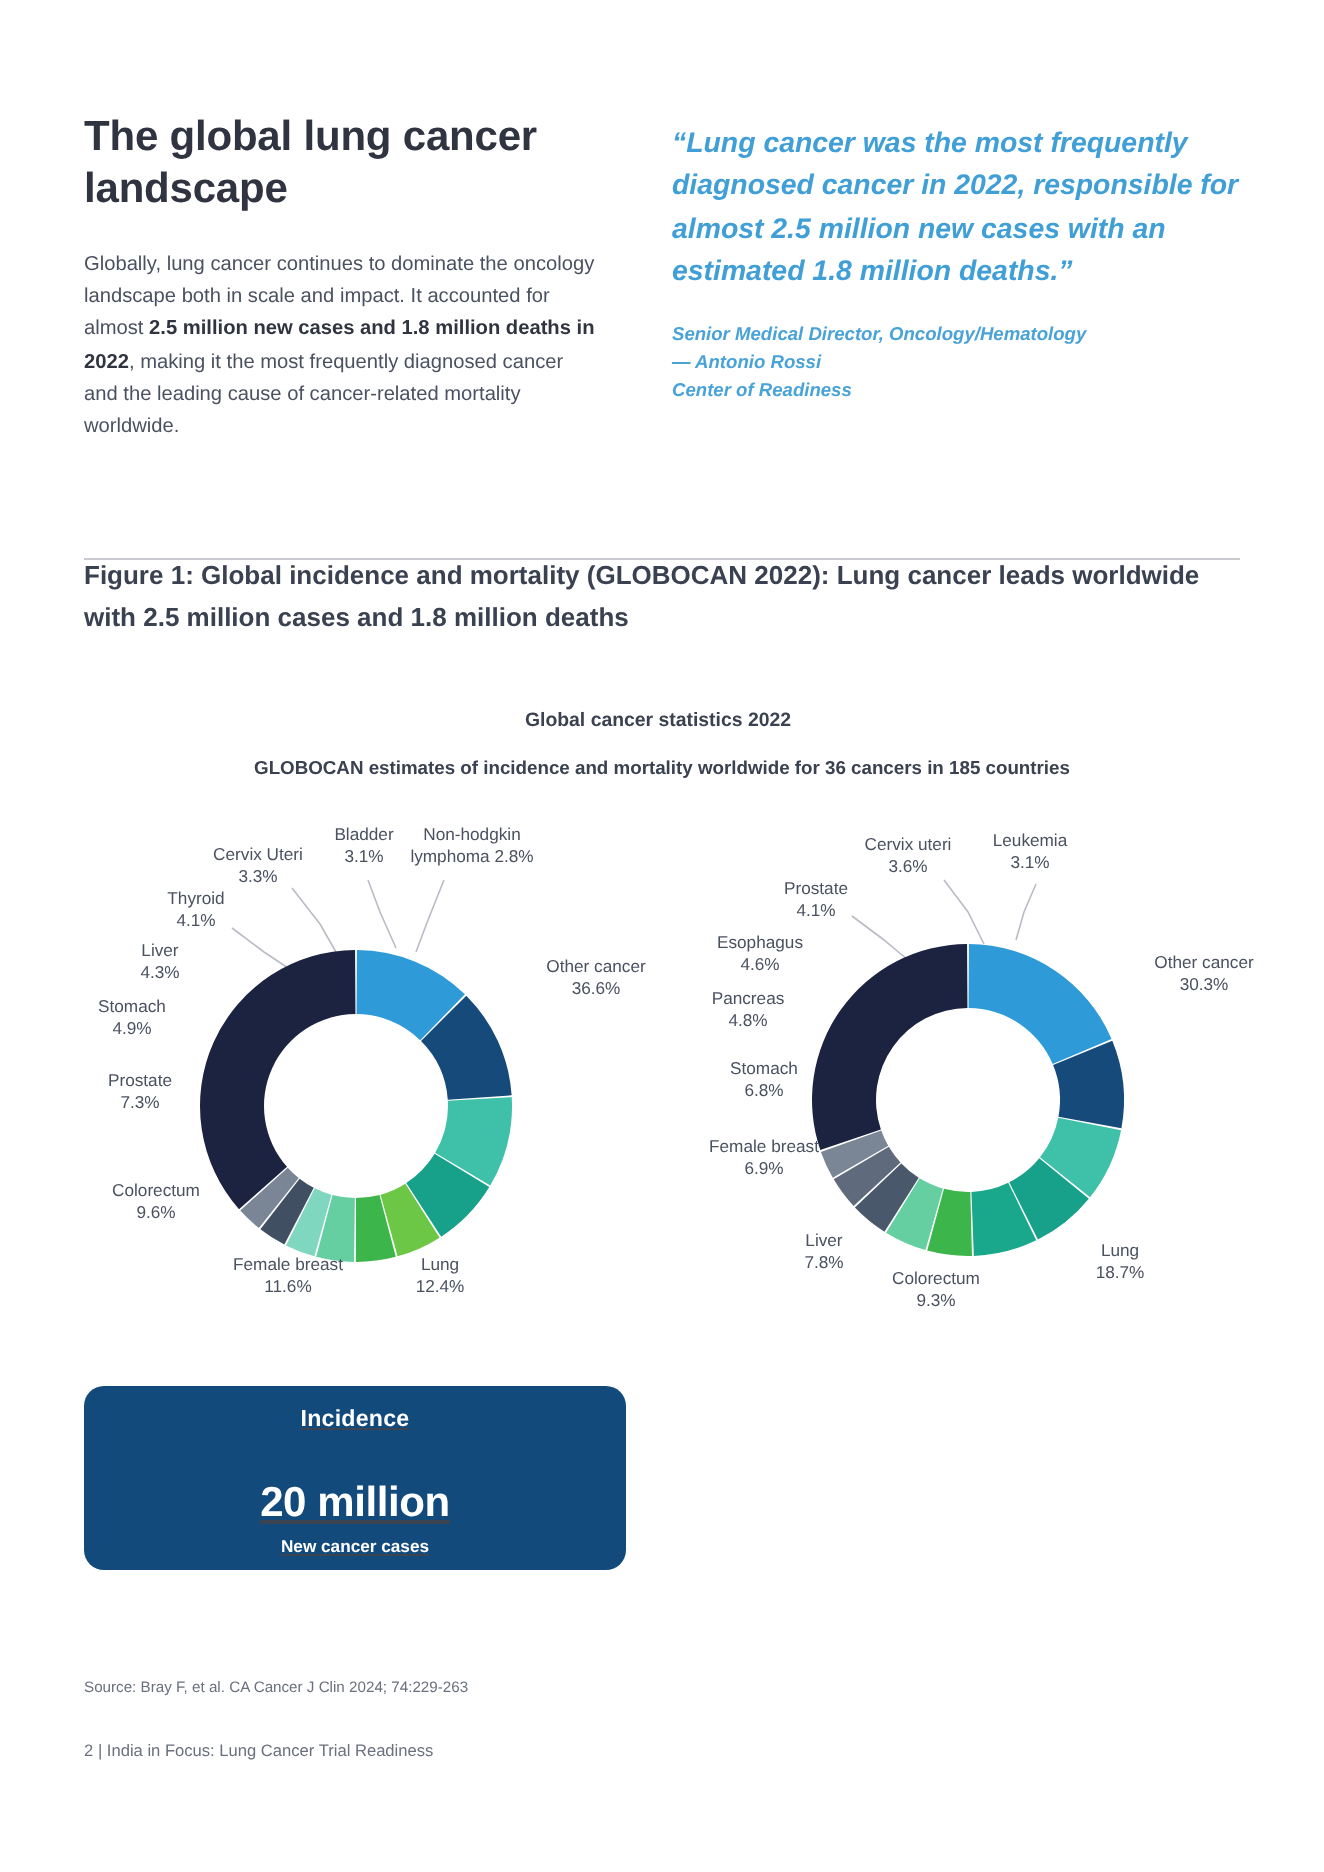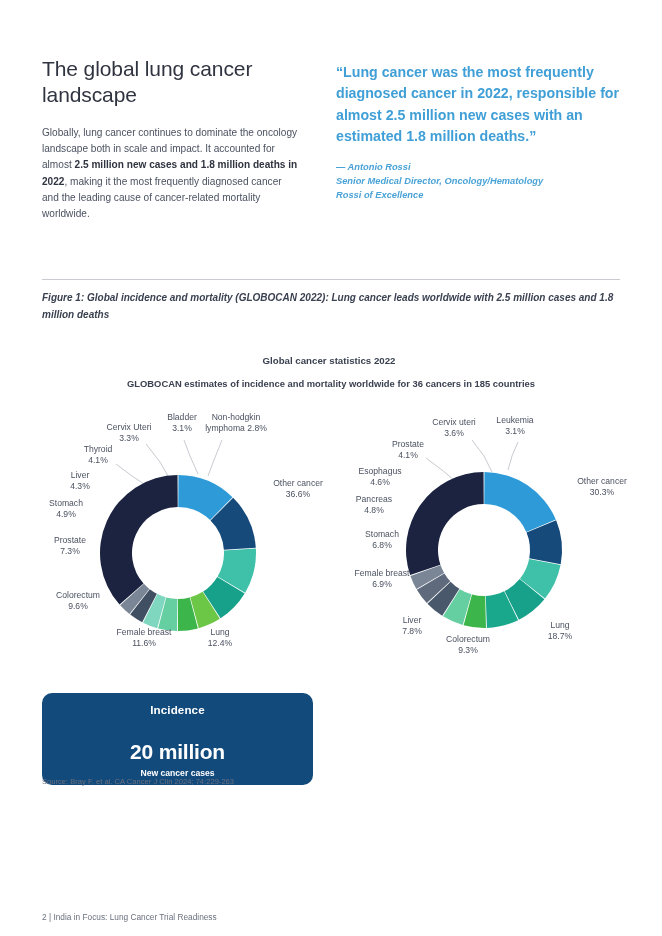--- a/index.html
+++ b/index.html
@@ -12,45 +12,45 @@
     overflow:hidden;
   }
   .page{position:absolute;inset:0;}
 
   
   .intro{position:absolute;left:42px;top:56px;width:578px;display:flex;gap:36px;}
   .intro-left{width:258px;}
   .intro-right{width:284px;padding-top:6px;}
 
   h1.page-title{
-    font-size:21px;line-height:1.25;font-weight:400;
+    font-size:21px;line-height:1.25;font-weight:700;
     color:#2f3440;margin:0 0 16px 0;letter-spacing:-0.1px;
   }
   p.body-copy{
     font-size:10.1px;line-height:1.62;margin:0;color:#4a5160;
   }
   p.body-copy b{font-weight:700;color:#2f3440;}
 
   .quote{
-    font-size:14.2px;line-height:1.5;font-weight:600;
+    font-size:14.2px;line-height:1.5;font-style:italic;font-weight:600;
     color:#3f9fd6;margin:0 0 14px 0;
   }
   .quote-attr{
     font-size:9.3px;line-height:1.5;font-style:italic;font-weight:600;
     color:#4aa3d6;
   }
   .quote-attr .nm{display:block;}
 
   
   .divider{position:absolute;left:42px;top:279px;width:578px;height:1px;background:#c9cbd0;}
 
   
   .fig-caption{
-    position:absolute;left:42px;top:290px;width:578px;
-    font-size:10px;font-weight:700;line-height:1.65;color:#3a4150;font-style:italic;
+    position:absolute;left:42px;top:277px;width:578px;
+    font-size:13px;font-weight:700;line-height:1.65;color:#3a4150;
   }
 
   
   .chart-title{
     position:absolute;left:0;right:4px;top:355px;text-align:center;
     font-size:9.7px;font-weight:700;color:#3a4150;
   }
   .chart-subtitle{
     position:absolute;left:0;right:0;top:378px;text-align:center;
     font-size:9.4px;font-weight:700;color:#3a4150;
@@ -58,56 +58,56 @@
 
   .donuts{position:absolute;left:0;top:398px;width:662px;height:270px;}
   .donut-svg{position:absolute;top:0;}
   .donut-svg.left{left:8px;}
   .donut-svg.right{left:322px;}
 
   .slice-label{font-family:"Liberation Sans", sans-serif;font-size:8.6px;fill:#4a5160;}
   .leader{stroke:#b9bcc4;stroke-width:0.8;fill:none;}
 
   
-  .cards{position:absolute;left:42px;top:693px;width:578px;height:108px;display:flex;gap:24px;}
+  .cards{position:absolute;left:42px;top:693px;width:578px;height:108px;display:flex;gap:24px;text-decoration:underline;}
   .stat-card{
     width:271px;height:92px;background:#134a7c;border-radius:10px;
     display:flex;flex-direction:column;align-items:center;justify-content:center;
     color:#ffffff;box-sizing:border-box;padding-top:2px;
   }
   .stat-card .ttl{font-size:11.6px;font-weight:700;letter-spacing:.1px;}
   .stat-card .val{font-size:21px;font-weight:700;margin-top:24px;letter-spacing:-.2px;}
   .stat-card .sub{font-size:8.6px;font-weight:700;margin-top:4px;}
 
   
   .source{
-    position:absolute;left:42px;top:777px;
+    position:absolute;left:42px;top:839px;
     font-size:7.6px;color:#6a707d;
   }
   .footer{
-    position:absolute;left:42px;top:912px;
+    position:absolute;left:42px;top:870px;
     font-size:8.3px;color:#6a707d;
   }
 </style>
 </head>
 <body>
 
 <div class="page">
 
   <div class="intro">
     <div class="intro-left">
       <h1 class="page-title">The global lung cancer landscape</h1>
       <p class="body-copy">Globally, lung cancer continues to dominate the oncology landscape both in scale and impact. It accounted for almost <b>2.5 million new cases and 1.8 million deaths in 2022</b>, making it the most frequently diagnosed cancer and the leading cause of cancer-related mortality worldwide.</p>
     </div>
     <div class="intro-right">
       <div class="quote">“Lung cancer was the most frequently diagnosed cancer in 2022, responsible for almost 2.5 million new cases with an estimated 1.8 million deaths.”</div>
       <div class="quote-attr">
+        <span class="nm">Senior Medical Director, Oncology/Hematology</span>
         <span class="nm">— Antonio Rossi</span>
-        <span class="nm">Senior Medical Director, Oncology/Hematology</span>
-        <span class="nm">Rossi of Excellence</span>
+        <span class="nm">Center of Readiness</span>
       </div>
     </div>
   </div>
 
   <div class="divider"></div>
 
   <div class="fig-caption">Figure 1: Global incidence and mortality (GLOBOCAN 2022): Lung cancer leads worldwide with 2.5 million cases and 1.8 million deaths</div>
 
   <div class="chart-title">Global cancer statistics 2022</div>
   <div class="chart-subtitle">GLOBOCAN estimates of incidence and mortality worldwide for 36 cancers in 185 countries</div>

